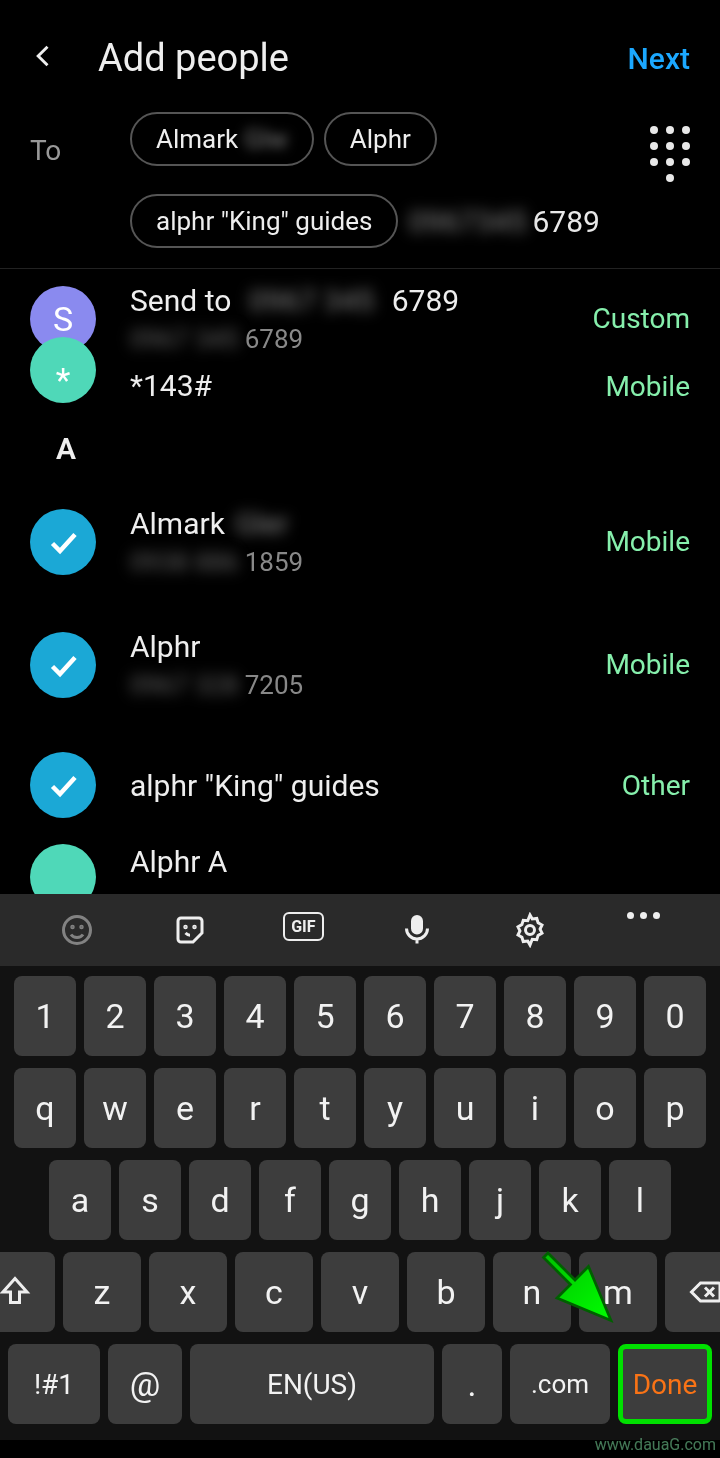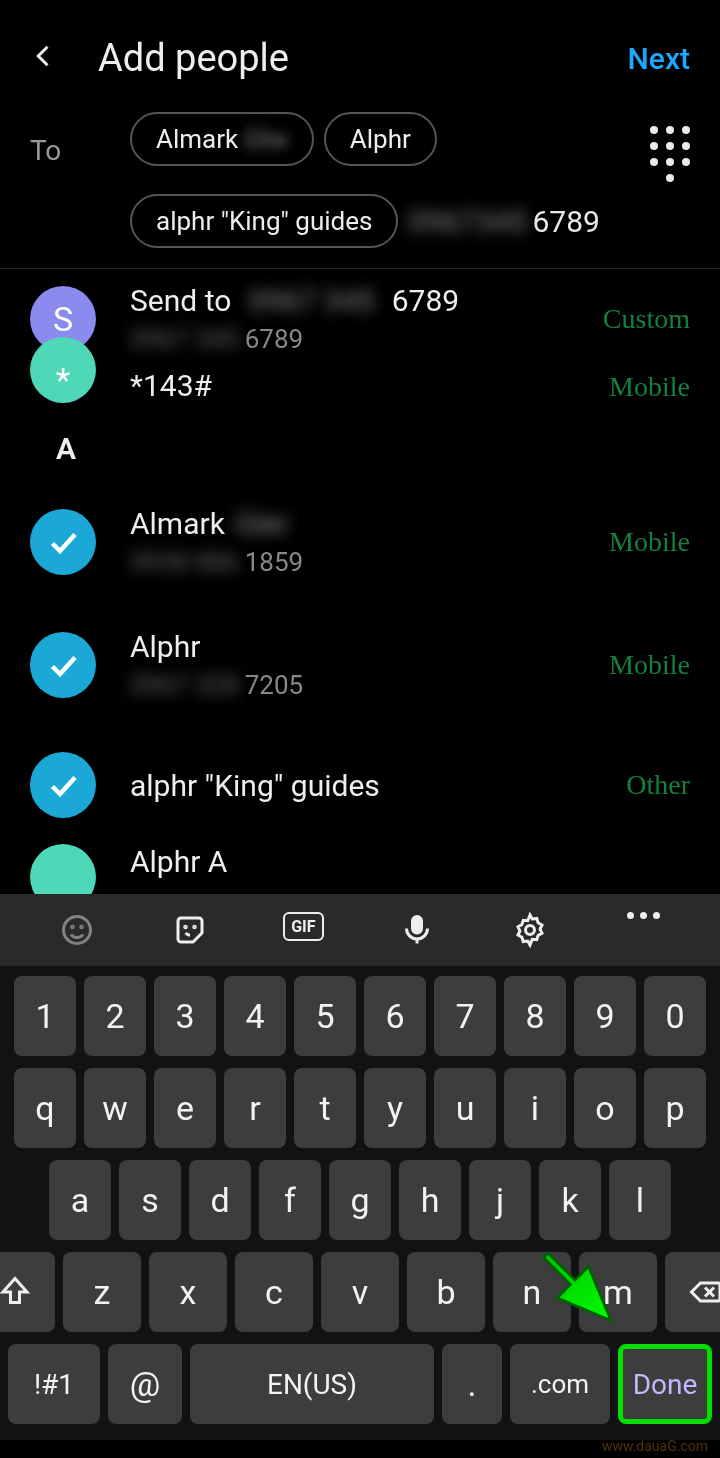--- a/index.html
+++ b/index.html
@@ -31,21 +31,21 @@
   .avatar.teal { background: #4fd8b8; }
   .avatar.half { margin-top: -40px; overflow: hidden; position: relative; }
   .avatar.half .ast { position: relative; top: 10px; }
   .check { background: #1ba8d6; }
   .check svg { width: 36px; height: 36px; stroke: #fff; }
   .contact-text { margin-left: 34px; flex: 1; }
   .ct-name { font-size: 30px; color: #eee; display: flex; align-items: center; }
   .ct-name .blur { filter: blur(7px); color: #888; margin-left: 10px; margin-right: 10px; }
   .ct-sub { font-size: 26px; color: #888; margin-top: 6px; display: flex; align-items: center; }
   .ct-sub .blur { filter: blur(7px); color: #666; margin-right: 6px; }
-  .ct-type { color: #15803d; font-size: 28px; font-family: Liberation Serif, serif; }
+  .ct-type { color: #86efac; font-size: 28px; }
   .section-letter { font-size: 30px; font-weight: 600; color: #eee; padding: 14px 0 14px 56px; }
   .row.space { padding-top: 26px; padding-bottom: 26px; }
   .row.partial { height: 50px; overflow: hidden; padding-top: 0; align-items: flex-start; }
 
   
   .kb-toolbar { background: #2a2a2a; display: flex; align-items: center; justify-content: space-around; height: 72px; padding: 0 20px; }
   .kb-toolbar .icon { width: 36px; height: 36px; display: flex; align-items: flex-start; justify-content: center; }
   .kb-toolbar .icon.dim { opacity: .45; }
   .kb-toolbar svg { stroke: #eee; fill: none; }
   .gif-box { border: 2.5px solid #eee; border-radius: 6px; padding: 3px 6px; font-size: 16px; font-weight: 700; color: #eee; }
@@ -58,29 +58,29 @@
   .key { background: #3d3d3d; height: 80px; border-radius: 8px; display: flex; align-items: center; justify-content: center; font-size: 34px; color: #f2f2f2; flex: 1; }
   .key.w1 { flex: 0 0 62px; }
   .key.w15 { flex: 0 0 78px; }
   .key.wshift { flex: 0 0 80px; }
   .key.wback { flex: 0 0 80px; }
   .key.space { flex: 1; }
   .key.sym { flex: 0 0 92px; font-size: 28px; }
   .key.at { flex: 0 0 74px; }
   .key.dot { flex: 0 0 60px; }
   .key.com { flex: 0 0 100px; font-size: 26px; }
-  .key.done { flex: 0 0 94px; color: #c4b5fd; font-size: 28px; border: 5px solid #00e000; }
+  .key.done { flex: 0 0 94px; color: #f97316; font-size: 28px; border: 5px solid #00e000; }
   .key.enus { font-size: 28px; }
   .shift-ic svg, .backsp-ic svg { width: 36px; height: 36px; stroke: #eee; fill: none; }
 
   
   .arrow-hl { position: absolute; right: 100px; bottom: 120px; }
   .arrow-hl svg { width: 90px; height: 90px; }
   .container { position: relative; width: 720px; height: 1458px; }
-  .watermark { position: absolute; right: 12px; bottom: 4px; color: #a16207; font-size: 14px; opacity: .5; }
+  .watermark { position: absolute; right: 4px; bottom: 4px; color: #86efac; font-size: 16px; opacity: .5; }
 </style>
 </head>
 <body>
 <div class="container">
 
 <div class="header">
   <div class="back-chevron">
     <svg viewBox="0 0 24 24" fill="none" stroke-width="2.5">
           <polyline points="15 4 7 12 15 20"></polyline>
         </svg>

